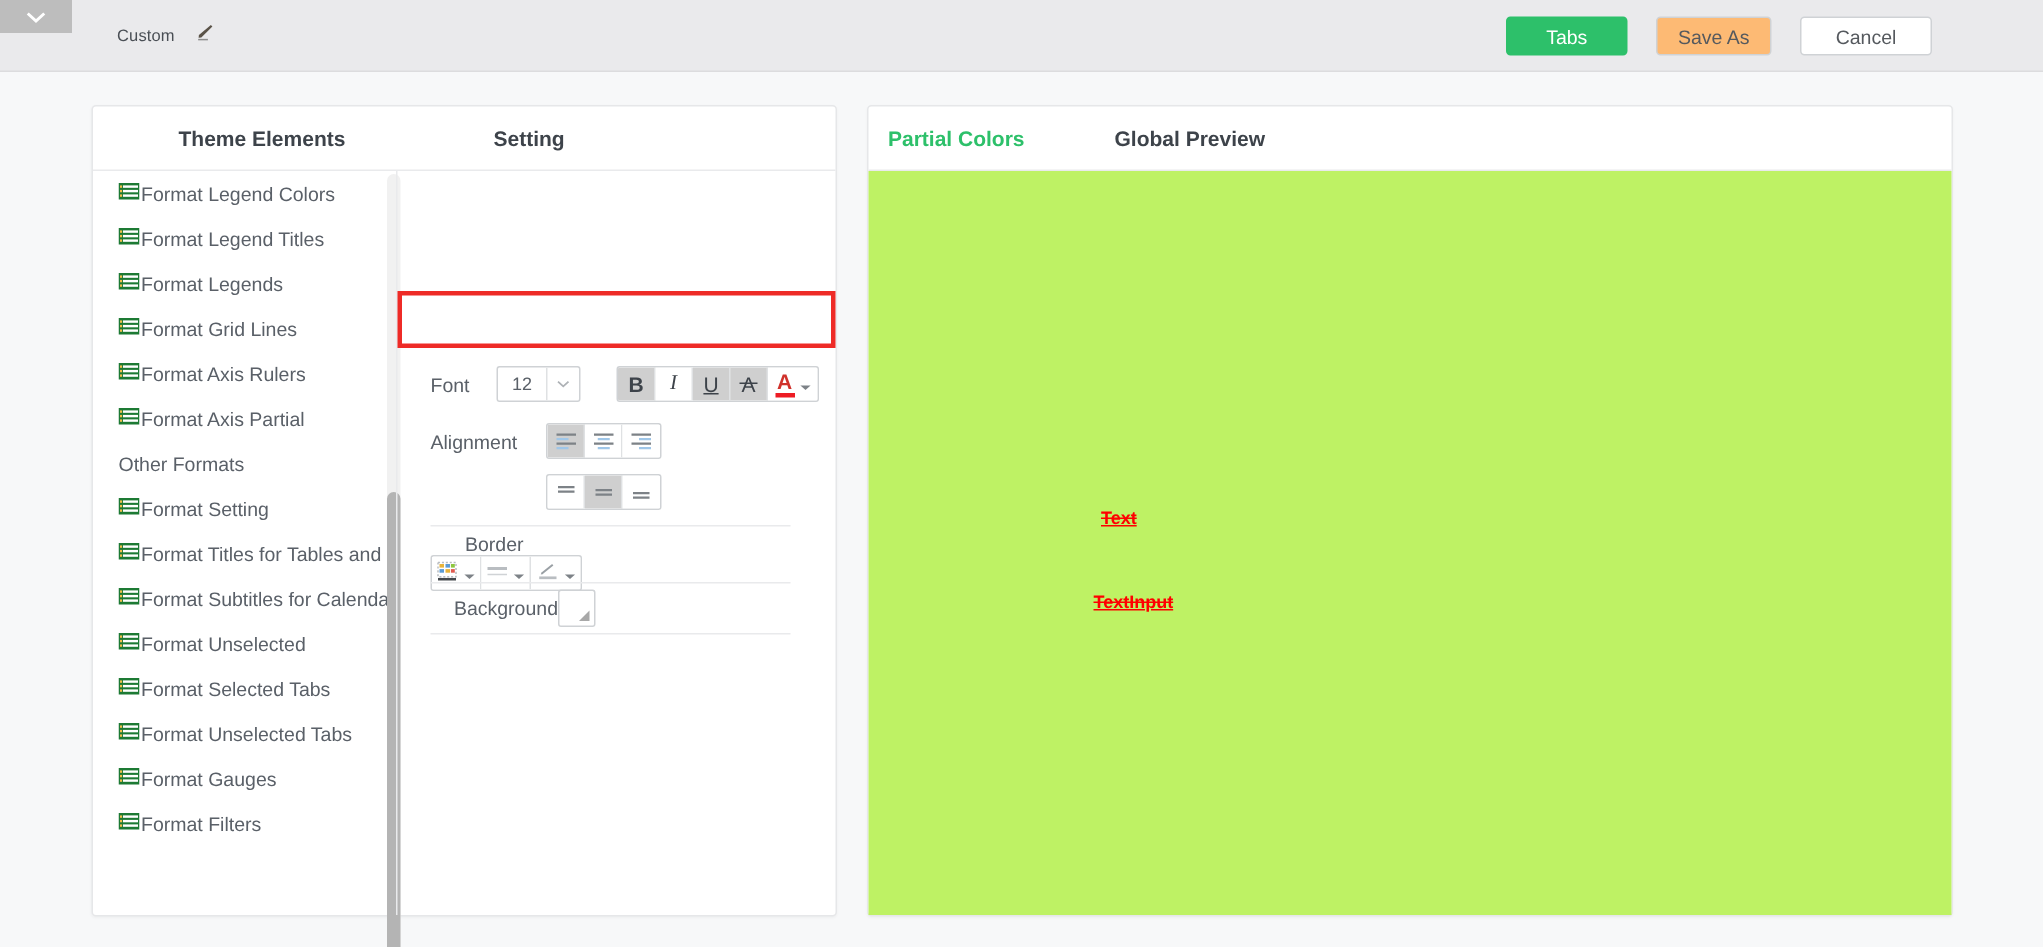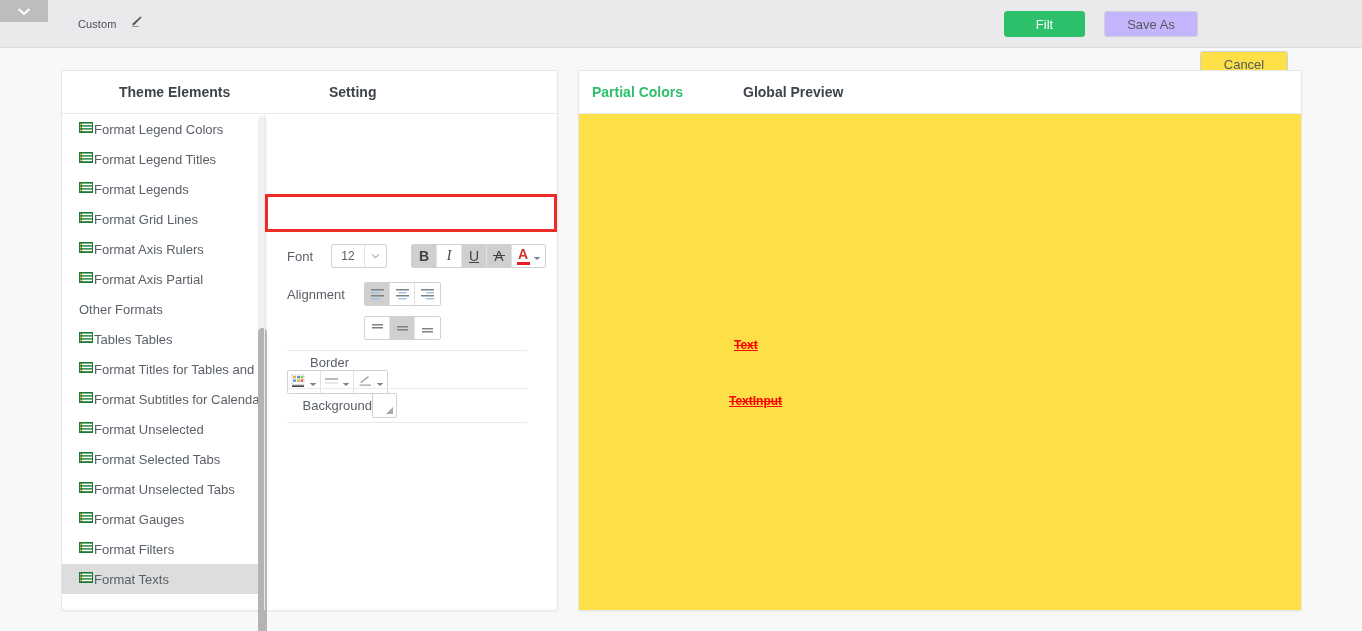--- a/index.html
+++ b/index.html
@@ -65,31 +65,30 @@
     justify-content: center;
     padding: 0;
   }
   #btn-save {
     left: 1004px; width: 81px;
     background: #2dc06a;
     border: 1px solid #2dc06a;
     color: #ffffff;
   }
   #btn-saveas {
-    left: 1104px; width: 94px;
-    background: #c4b5fd;
+    left: 1104px; width: 77px;
+    background: #fdba74;
     border: 1px solid #cfd2d5;
     color: #55595e;
   }
   #btn-cancel {
     left: 1200px; width: 88px;
-    background: #fde047;
+    background: #ffffff;
     border: 1px solid #cfd2d5;
     color: #55595e;
-    margin-top: 40px;
   }
 
   
   #left-card {
     position: absolute;
     left: 61px; top: 70px;
     width: 497px; height: 541px;
     background: #ffffff;
     border: 1px solid #e6e7e9;
     border-radius: 3px;
@@ -326,21 +325,21 @@
     cursor: pointer;
     white-space: nowrap;
   }
   #tab-partial { left: 13px; color: #2dc06a; }
   #tab-global  { left: 164px; color: #3d434a; }
 
   #preview-body {
     position: absolute;
     left: 0; top: 43px;
     right: 0; bottom: 0;
-    background: #fde047;
+    background: #bef264;
   }
   .preview-text {
     position: absolute;
     font-family: "Liberation Sans", sans-serif;
     font-weight: bold;
     font-size: 12px;
     color: #ff0000;
     text-decoration: underline line-through;
     text-decoration-color: #ff0000;
     white-space: nowrap;
@@ -364,21 +363,21 @@
   <div id="title-wrap">
     <span id="doc-title">Custom</span>
     <span class="pencil-icon">
       <svg width="16" height="16" viewBox="0 0 16 16">
         <path d="M12.6 2.6 L13.6 3.6 L6.2 11 L4.4 11.2 L4.6 9.4 Z" fill="#5a5348"></path>
         <path d="M4.1 12.4 L10.6 12.4" stroke="#8d8d8d" stroke-width="1" fill="none"></path>
       </svg>
     </span>
   </div>
 
-  <button class="topbtn" id="btn-save">Filt</button>
+  <button class="topbtn" id="btn-save">Tabs</button>
   <button class="topbtn" id="btn-saveas">Save As</button>
   <button class="topbtn" id="btn-cancel">Cancel</button>
 </div>
 
 <div id="left-card">
 
   <div id="left-head">
     <div class="head-title" id="head-elements">Theme Elements</div>
     <div class="head-title" id="head-setting">Setting</div>
   </div>
@@ -484,21 +483,21 @@
         <svg width="14" height="13" viewBox="0 0 14 13">
             <rect x="0" y="1" width="14" height="11" fill="#1d7a34"></rect>
             <rect x="3" y="2.6" width="10" height="1.6" fill="#ffffff"></rect>
             <rect x="3" y="5.6" width="10" height="1.6" fill="#ffffff"></rect>
             <rect x="3" y="8.6" width="10" height="1.6" fill="#ffffff"></rect>
             <rect x="1" y="2.6" width="1.4" height="1.6" fill="#f2c14b"></rect>
             <rect x="1" y="5.6" width="1.4" height="1.6" fill="#f2c14b"></rect>
             <rect x="1" y="8.6" width="1.4" height="1.6" fill="#f2c14b"></rect>
           </svg>
       </span>
-      <span>Tables Tables</span>
+      <span>Format Setting</span>
     </div>
 
     <div class="elem-item">
       <span class="fmt-icon">
         <svg width="14" height="13" viewBox="0 0 14 13">
             <rect x="0" y="1" width="14" height="11" fill="#1d7a34"></rect>
             <rect x="3" y="2.6" width="10" height="1.6" fill="#ffffff"></rect>
             <rect x="3" y="5.6" width="10" height="1.6" fill="#ffffff"></rect>
             <rect x="3" y="8.6" width="10" height="1.6" fill="#ffffff"></rect>
             <rect x="1" y="2.6" width="1.4" height="1.6" fill="#f2c14b"></rect>
@@ -592,34 +591,20 @@
             <rect x="3" y="5.6" width="10" height="1.6" fill="#ffffff"></rect>
             <rect x="3" y="8.6" width="10" height="1.6" fill="#ffffff"></rect>
             <rect x="1" y="2.6" width="1.4" height="1.6" fill="#f2c14b"></rect>
             <rect x="1" y="5.6" width="1.4" height="1.6" fill="#f2c14b"></rect>
             <rect x="1" y="8.6" width="1.4" height="1.6" fill="#f2c14b"></rect>
           </svg>
       </span>
       <span>Format Filters</span>
     </div>
 
-    <div class="elem-item selected">
-      <span class="fmt-icon">
-        <svg width="14" height="13" viewBox="0 0 14 13">
-            <rect x="0" y="1" width="14" height="11" fill="#1d7a34"></rect>
-            <rect x="3" y="2.6" width="10" height="1.6" fill="#ffffff"></rect>
-            <rect x="3" y="5.6" width="10" height="1.6" fill="#ffffff"></rect>
-            <rect x="3" y="8.6" width="10" height="1.6" fill="#ffffff"></rect>
-            <rect x="1" y="2.6" width="1.4" height="1.6" fill="#f2c14b"></rect>
-            <rect x="1" y="5.6" width="1.4" height="1.6" fill="#f2c14b"></rect>
-            <rect x="1" y="8.6" width="1.4" height="1.6" fill="#f2c14b"></rect>
-          </svg>
-      </span>
-      <span>Format Texts</span>
-    </div>
   </div>
 
   <div id="elem-vscroll">
     <div id="elem-vthumb"></div>
   </div>
 
   <div id="settings-pane">
 
     <div id="font-highlight"></div>
 

